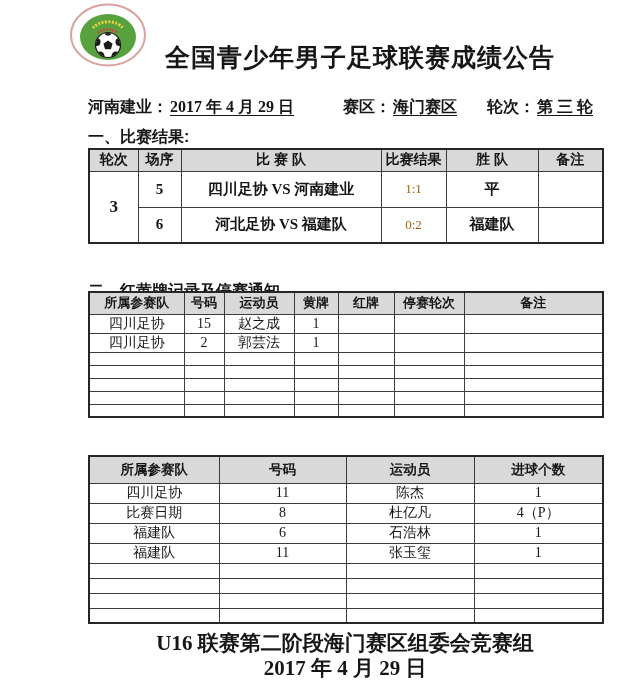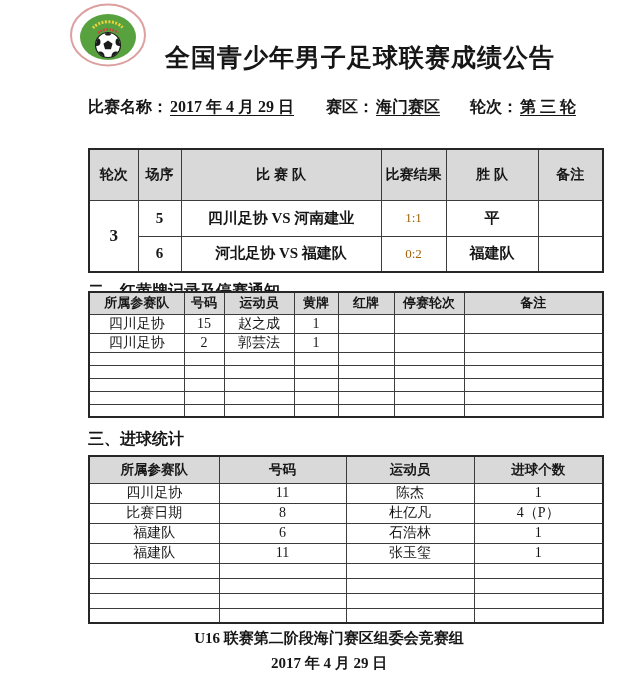--- a/index.html
+++ b/index.html
@@ -11,21 +11,21 @@
   }
   .logo { position: absolute; left: 69px; top: 3px; width: 78px; height: 64px; }
   .title {
     position: absolute; left: 149px; top: 25px; margin: 16px;
     font-size: 25px; font-weight: bold; letter-spacing: 1px; white-space: nowrap;
   }
   .meta { position: absolute; left: 88px; font-size: 16px; font-weight: bold; white-space: nowrap; }
   .m1 { top: 69px; }
   .m2 { top: 97px; }
   .u { text-decoration: underline; text-underline-offset: 3px; padding: 0 2px; }
-  .gapA { margin-left: 26px; }
+  .gapA { margin-left: 43px; }
   .gapB { margin-left: 24px; }
   .sec {
     position: absolute; left: 88px; font-size: 16px; font-weight: bold;
     font-family: "Liberation Sans", "DejaVu Sans", sans-serif; white-space: nowrap;
   }
   .s1 { top: 127px; }
   .s2 { top: 281px; }
   .s3 { top: 429px; }
   table {
     position: absolute; left: 88px; width: 514px;
@@ -34,35 +34,35 @@
   }
   th, td {
     border: 1px solid #3c3c3c; padding: 0 2px; text-align: center;
     vertical-align: middle; overflow: hidden; white-space: nowrap;
   }
   th {
     background: #d9d9d9;
     font-family: "Liberation Sans", "DejaVu Sans", sans-serif; font-weight: bold;
   }
   .t1 { top: 148px; }
-  .t1 th { height: 51px; font-size: 14px; }
+  .t1 th { height: 22px; font-size: 14px; }
   .t1 td { height: 36px; font-size: 15px; font-weight: bold; }
   .t1 td.score { font-weight: normal; color: #a16207; font-size: 13px; font-family: "Liberation Serif", serif; }
   .t1 td.round-cell { font-size: 17px; }
   .t2 { top: 291px; }
   .t2 th { height: 22px; font-size: 13px; }
   .t2 td { height: 19px; font-size: 14px; }
   .t2 tr.empty td { height: 13px; }
   .t3 { top: 455px; }
   .t3 th { height: 27px; font-size: 13.5px; }
   .t3 td { height: 20px; font-size: 14px; }
   .t3 tr.empty td { height: 15px; }
   .footer-line {
-    position: absolute; left: 72px; width: 514px; text-align: center;
-    font-size: 15px; font-weight: bold; white-space: nowrap;
+    position: absolute; left: 88px; width: 514px; text-align: center;
+    font-size: 21px; font-weight: bold; white-space: nowrap;
   }
   .f1 { top: 629px; }
   .f2 { top: 654px; }
 </style>
 </head>
 <body>
 
 <div class="page">
 
   <div class="logo">
@@ -86,25 +86,26 @@
           <circle cx="39" cy="29" r="3.6"></circle>
         </g>
       </g>
     </svg>
   </div>
 
   <h1 class="title">全国青少年男子足球联赛成绩公告</h1>
 
 
   <div class="meta m2">
-    <span>比赛名称：</span><span class="u">2017 年 4 月 29 日</span>
+    <span>河南建业：</span><span class="u">2017 年 4 月 29 日</span>
     <span class="gapA">赛区：</span><span class="u">海门赛区</span>
     <span class="gapB">轮次：</span><span class="u">第 三 轮</span>
   </div>
 
+  <div class="sec s1">一、比赛结果:</div>
 
   <table class="t1">
     <colgroup>
         <col style="width:49px">
         <col style="width:43px">
         <col style="width:200px">
         <col style="width:65px">
         <col style="width:92px">
         <col style="width:65px">
       </colgroup>
@@ -216,21 +217,20 @@
           <td></td>
           <td></td>
           <td></td>
           <td></td>
           <td></td>
           <td></td>
         </tr>
     </tbody>
   </table>
 
-  <div class="sec s3">三、进球统计</div>
 
   <table class="t3">
     <colgroup>
         <col style="width:130px">
         <col style="width:127px">
         <col style="width:128px">
         <col style="width:129px">
       </colgroup>
     <tbody>
       <tr>

